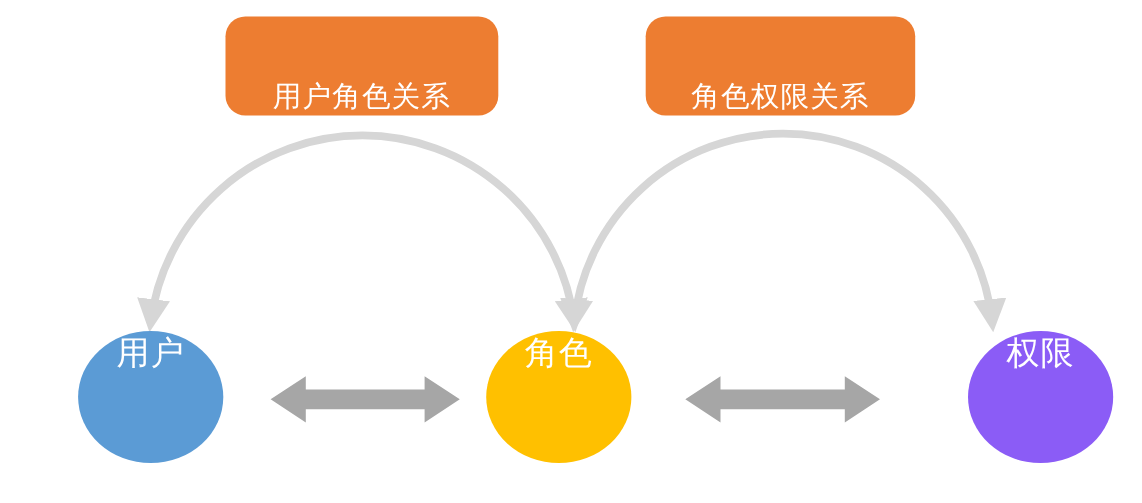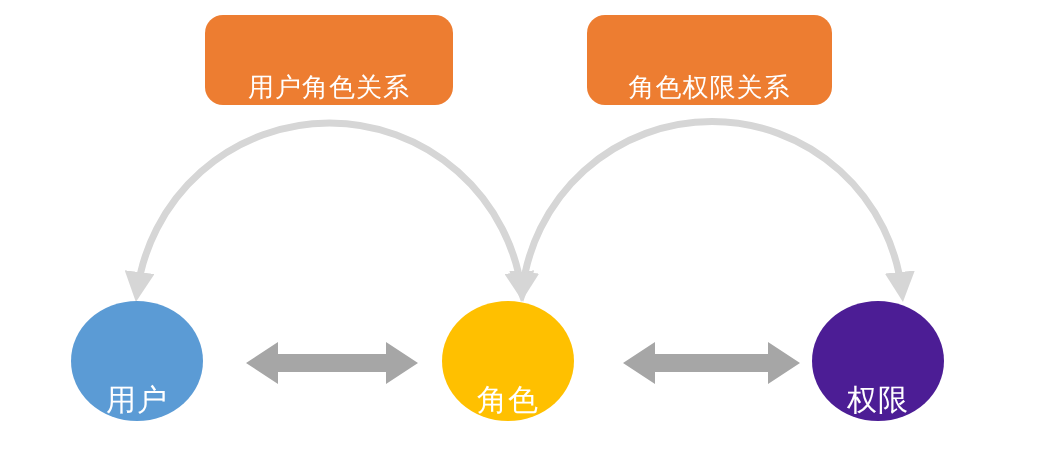--- a/index.html
+++ b/index.html
@@ -41,26 +41,26 @@
   .node {
     position: absolute;
     top: 301px;
     width: 132px;
     height: 120px;
     border-radius: 50%;
     color: #ffffff;
     font-size: 30px;
     letter-spacing: 1px;
     display: flex;
-    align-items: flex-end;
+    align-items: flex-start;
     justify-content: center;
   }
   .node.user { left: 71px; background: #5B9BD5; }
   .node.role { left: 442px; background: #FFC000; }
-  .node.permission { left: 812px; background: #4c1d95; }
+  .node.permission { left: 880px; background: #8b5cf6; }
 </style>
 </head>
 <body>
 
 <div class="canvas">
 
   <svg class="connector-layer" viewBox="0 0 1038 457" xmlns="http://www.w3.org/2000/svg" aria-hidden="true">
     <defs>
       <marker id="arc-arrowhead" viewBox="0 0 10 10" refX="7" refY="5" markerWidth="4.3" markerHeight="4.3" orient="auto-start-reverse" markerUnits="strokeWidth">
         <path d="M0,0 L10,5 L0,10 Z" fill="#D6D6D6"></path>

